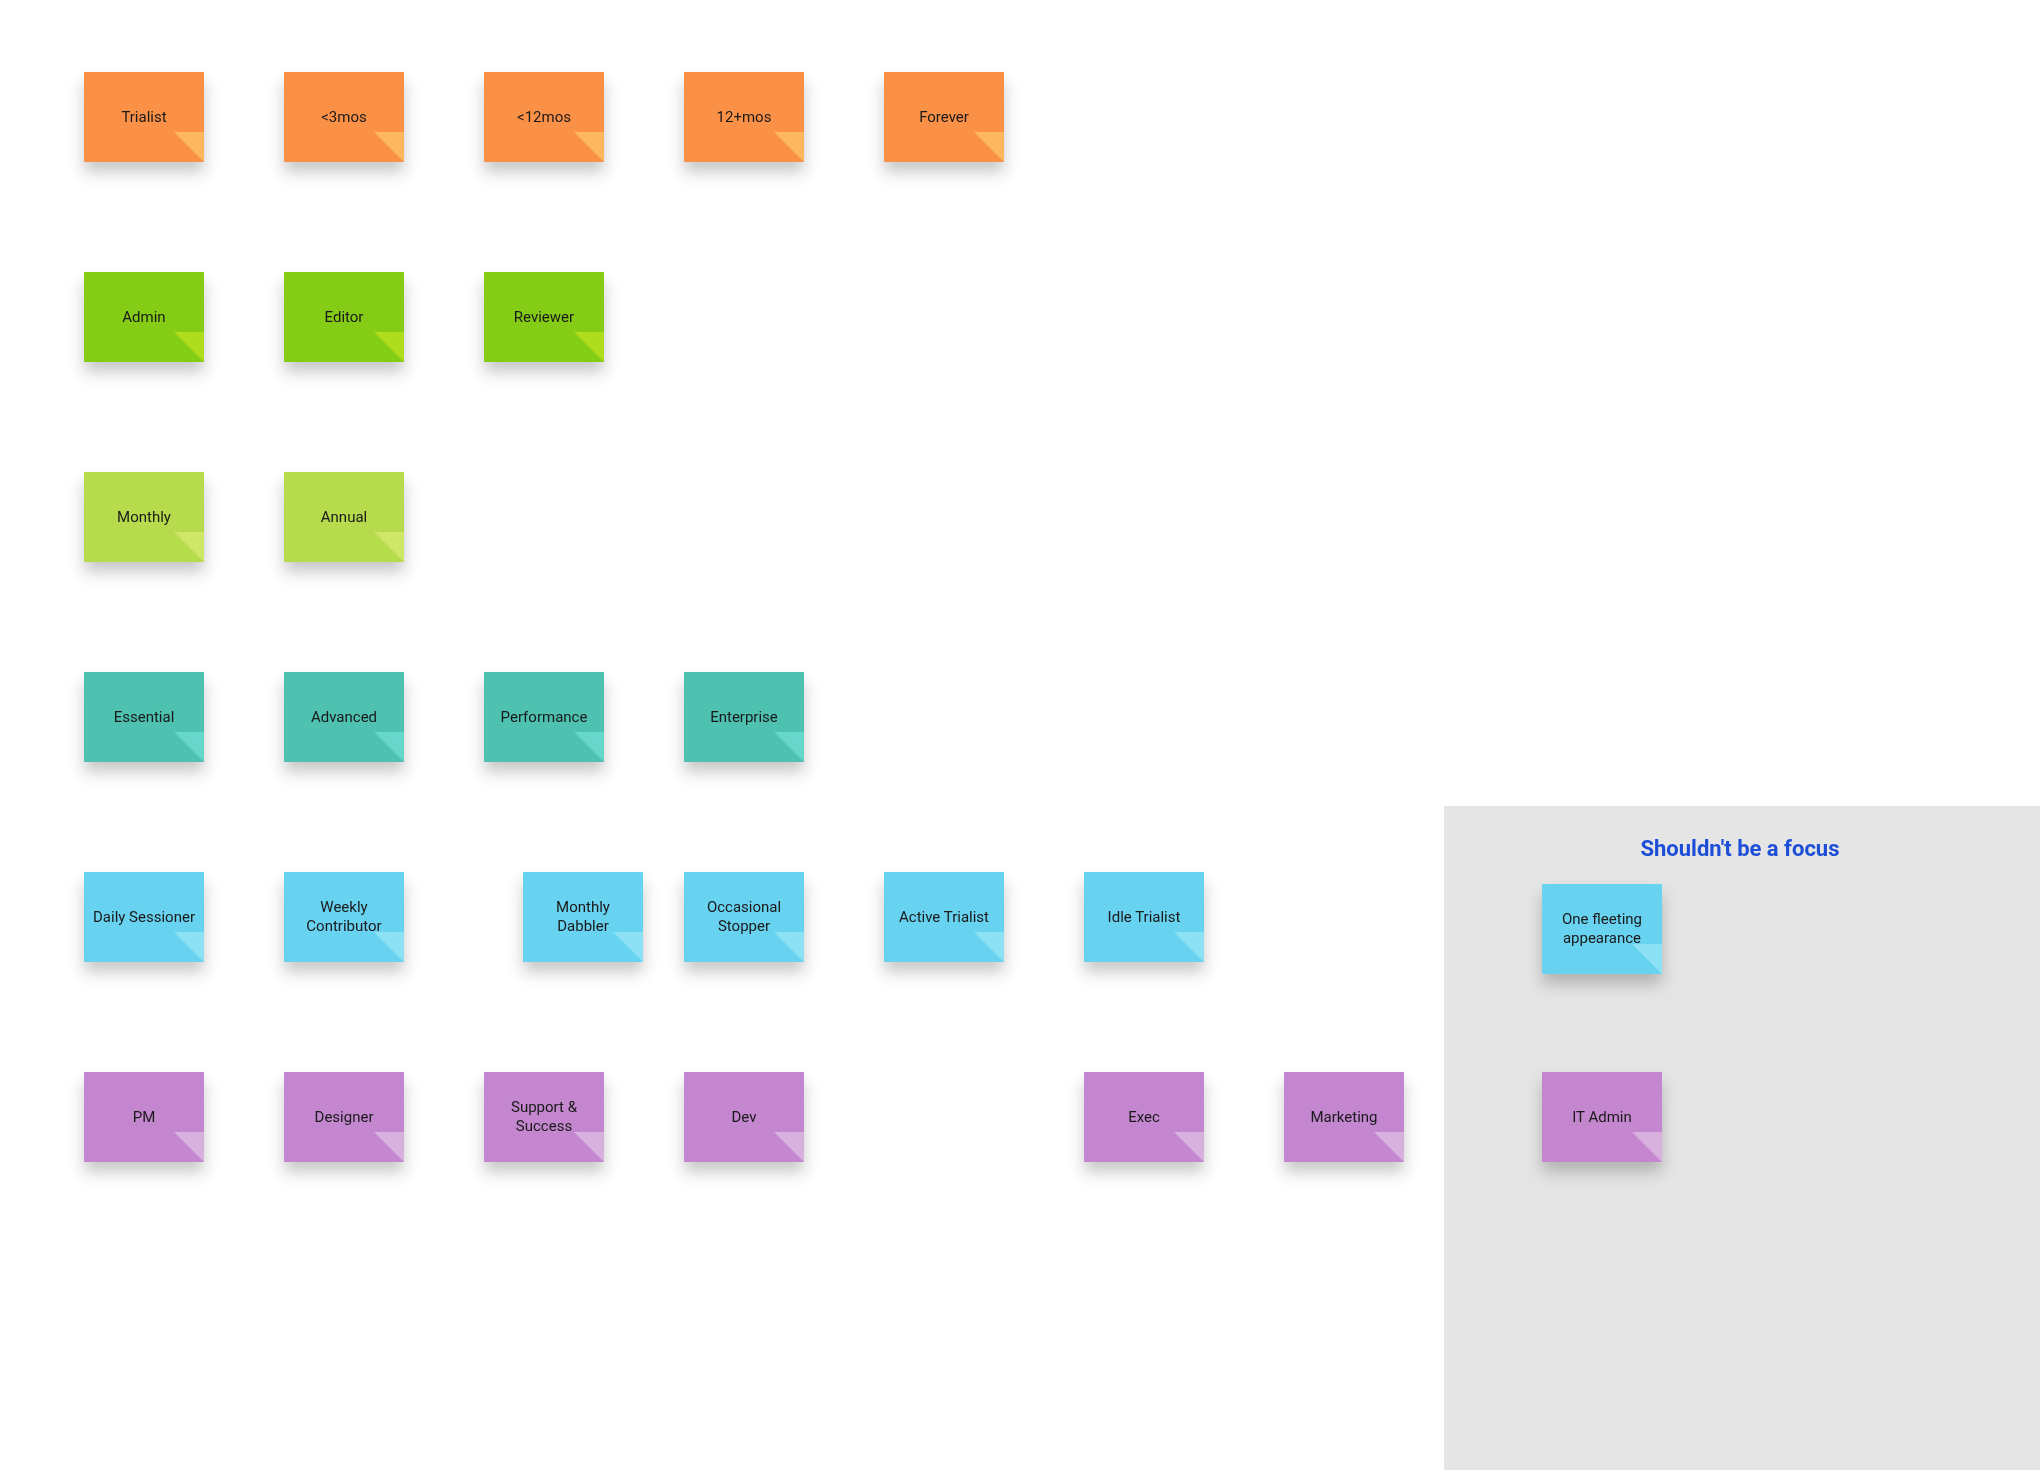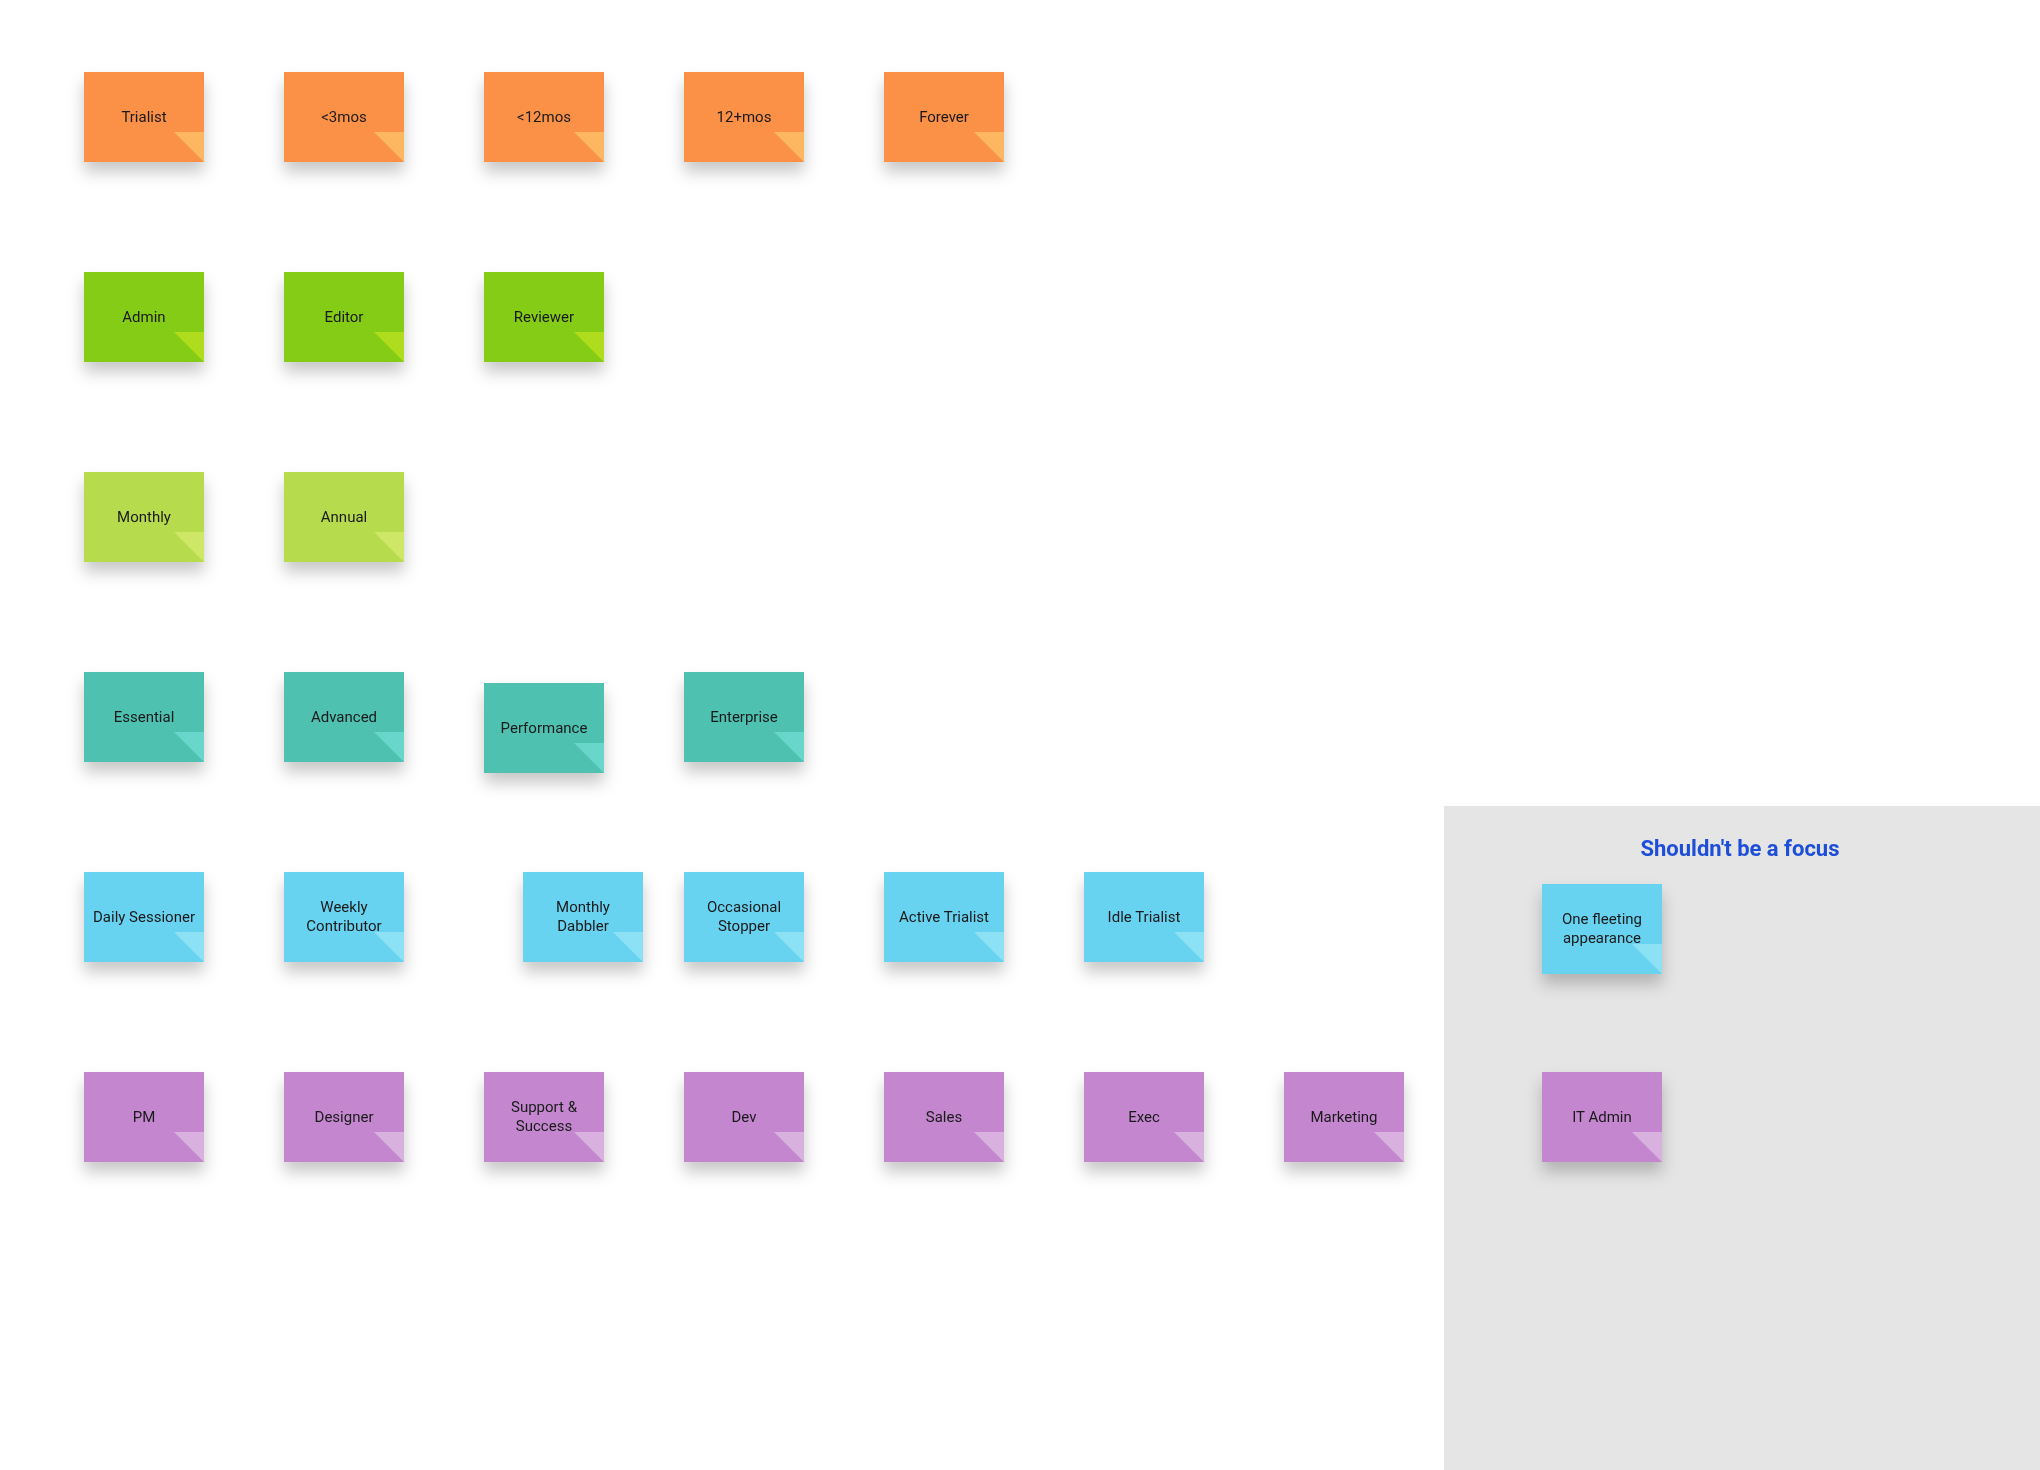--- a/index.html
+++ b/index.html
@@ -96,21 +96,21 @@
   <div class="note lime" style="left:284px; top:472px;">
       <span>Annual</span>
     </div>
 
   <div class="note teal" style="left:84px;  top:672px;">
       <span>Essential</span>
     </div>
   <div class="note teal" style="left:284px; top:672px;">
       <span>Advanced</span>
     </div>
-  <div class="note teal" style="left:484px; top:672px;margin-top:11px;">
+  <div class="note teal" style="left:484px; top:672px;">
       <span>Performance</span>
     </div>
   <div class="note teal" style="left:684px; top:672px;">
       <span>Enterprise</span>
     </div>
 
   <div class="note sky" style="left:84px;   top:872px;">
       <span>Daily Sessioner</span>
     </div>
   <div class="note sky" style="left:284px;  top:872px;">
@@ -134,23 +134,20 @@
     </div>
   <div class="note violet" style="left:284px;  top:1072px;">
       <span>Designer</span>
     </div>
   <div class="note violet" style="left:484px;  top:1072px;">
       <span>Support &amp; Success</span>
     </div>
   <div class="note violet" style="left:684px;  top:1072px;">
       <span>Dev</span>
     </div>
-  <div class="note violet" style="left:884px;  top:1072px;">
-      <span>Sales</span>
-    </div>
   <div class="note violet" style="left:1084px; top:1072px;">
       <span>Exec</span>
     </div>
   <div class="note violet" style="left:1284px; top:1072px;">
       <span>Marketing</span>
     </div>
 
   <div class="note sky" style="left:1542px; top:884px;">
       <span>One fleeting appearance</span>
     </div>

